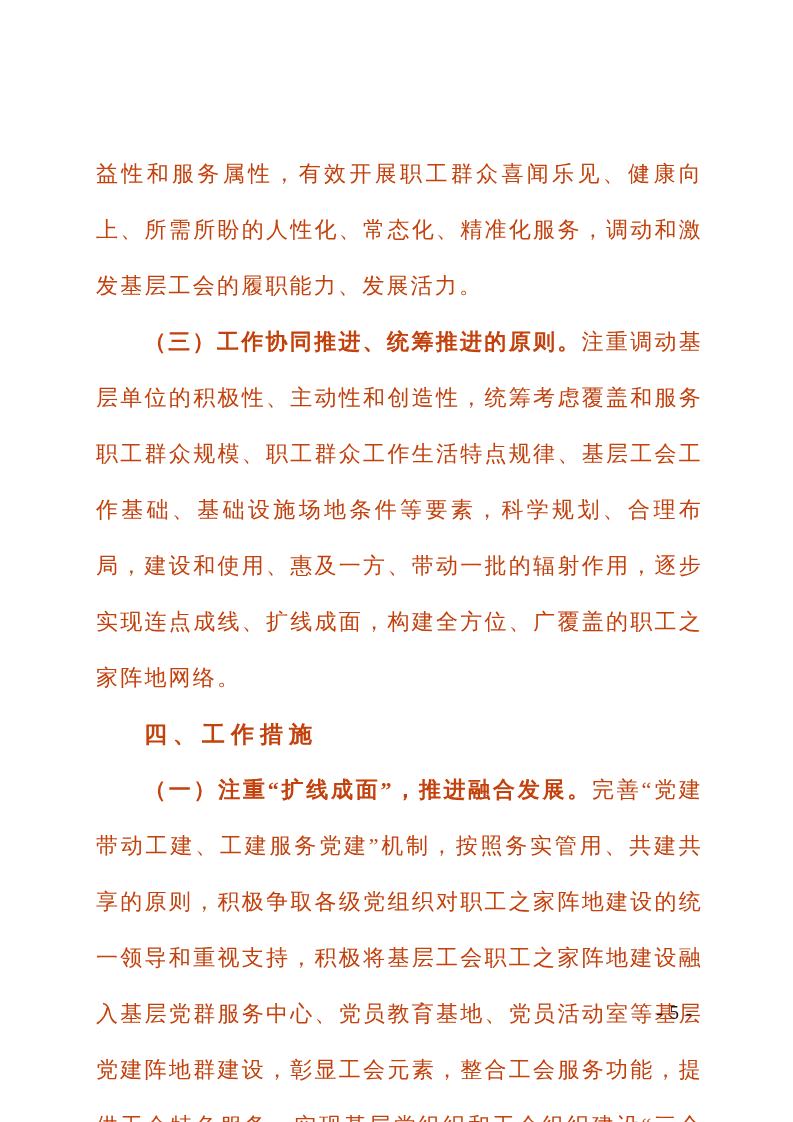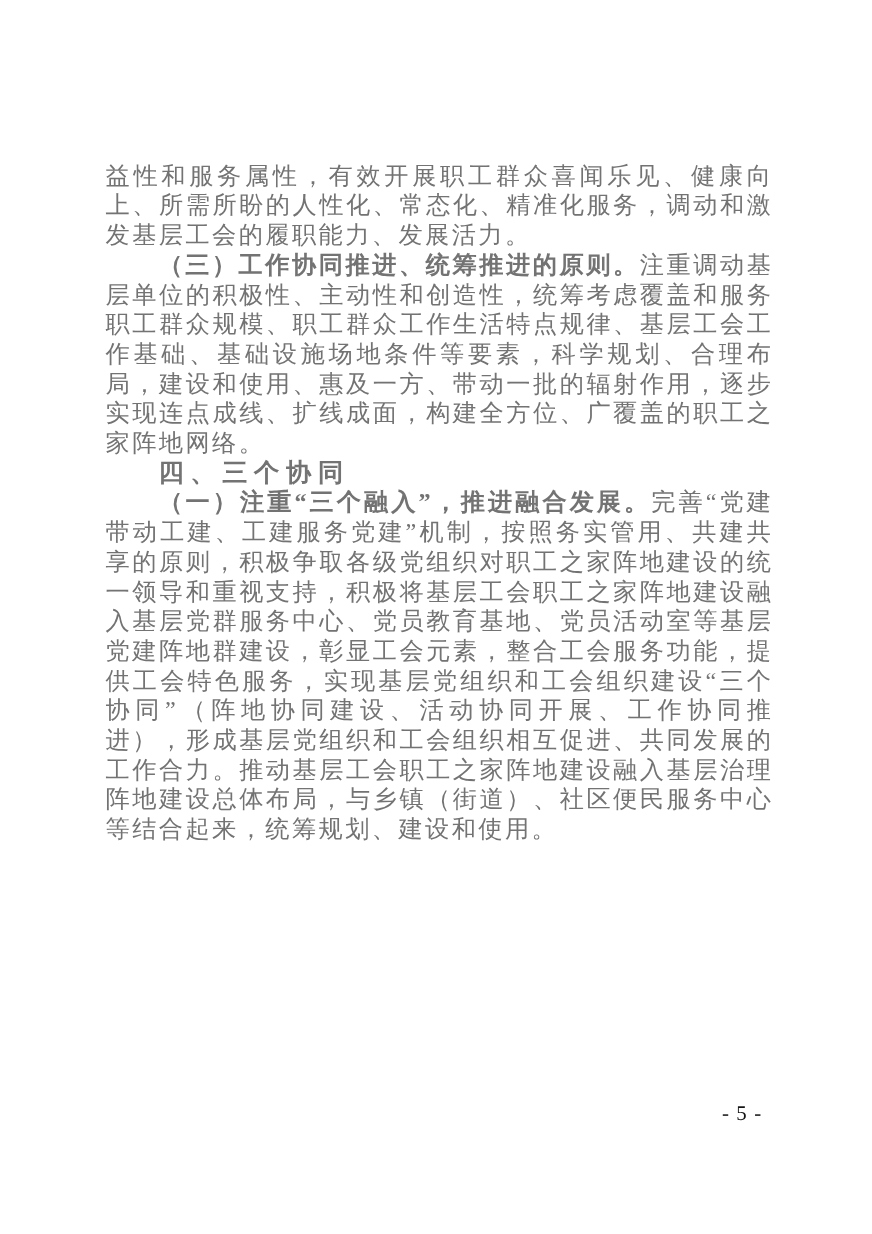--- a/index.html
+++ b/index.html
@@ -19,24 +19,24 @@
   }
   .text-block {
     position: absolute;
     left: 96px;
     top: 146px;
     width: 607px;
   }
   .para, .heading {
     margin: 0;
     font-size: 22px;
-    line-height: 27px;
+    line-height: 56px;
     letter-spacing: 2.2px;
     text-align: justify;
-    color: #737373;
+    color: #c2410c;
   }
   .para { text-indent: 48px; }
   .para.noindent { text-indent: 0; }
   .run.bold { font-weight: bold; }
   .heading {
     text-indent: 48px;
     font-family: "Liberation Sans", sans-serif;
     font-weight: bold;
     font-size: 23px;
     letter-spacing: 6px;
@@ -59,22 +59,22 @@
   <main class="text-block">
 
     <p class="para noindent">
       <span class="run">益性和服务属性，有效开展职工群众喜闻乐见、健康向上、所需所盼的人性化、常态化、精准化服务，调动和激发基层工会的履职能力、发展活力。</span>
     </p>
 
     <p class="para">
       <span class="run bold">（三）工作协同推进、统筹推进的原则。</span><span class="run">注重调动基层单位的积极性、主动性和创造性，统筹考虑覆盖和服务职工群众规模、职工群众工作生活特点规律、基层工会工作基础、基础设施场地条件等要素，科学规划、合理布局，建设和使用、惠及一方、带动一批的辐射作用，逐步实现连点成线、扩线成面，构建全方位、广覆盖的职工之家阵地网络。</span>
     </p>
 
-    <h2 class="heading">四、三个协同</h2>
+    <h2 class="heading">四、工作措施</h2>
 
     <p class="para">
-      <span class="run bold">（一）注重“三个融入”，推进融合发展。</span><span class="run">完善“党建带动工建、工建服务党建”机制，按照务实管用、共建共享的原则，积极争取各级党组织对职工之家阵地建设的统一领导和重视支持，积极将基层工会职工之家阵地建设融入基层党群服务中心、党员教育基地、党员活动室等基层党建阵地群建设，彰显工会元素，整合工会服务功能，提供工会特色服务，实现基层党组织和工会组织建设“三个协同”（阵地协同建设、活动协同开展、工作协同推进），形成基层党组织和工会组织相互促进、共同发展的工作合力。推动基层工会职工之家阵地建设融入基层治理阵地建设总体布局，与乡镇（街道）、社区便民服务中心等结合起来，统筹规划、建设和使用。</span>
+      <span class="run bold">（一）注重“扩线成面”，推进融合发展。</span><span class="run">完善“党建带动工建、工建服务党建”机制，按照务实管用、共建共享的原则，积极争取各级党组织对职工之家阵地建设的统一领导和重视支持，积极将基层工会职工之家阵地建设融入基层党群服务中心、党员教育基地、党员活动室等基层党建阵地群建设，彰显工会元素，整合工会服务功能，提供工会特色服务，实现基层党组织和工会组织建设“三个协同”（阵地协同建设、活动协同开展、工作协同推进），形成基层党组织和工会组织相互促进、共同发展的工作合力。推动基层工会职工之家阵地建设融入基层治理阵地建设总体布局，与乡镇（街道）、社区便民服务中心等结合起来，统筹规划、建设和使用。</span>
     </p>
 
   </main>
 
   <div class="footer">- 5 -</div>
 </div>
 
 </body></html>

